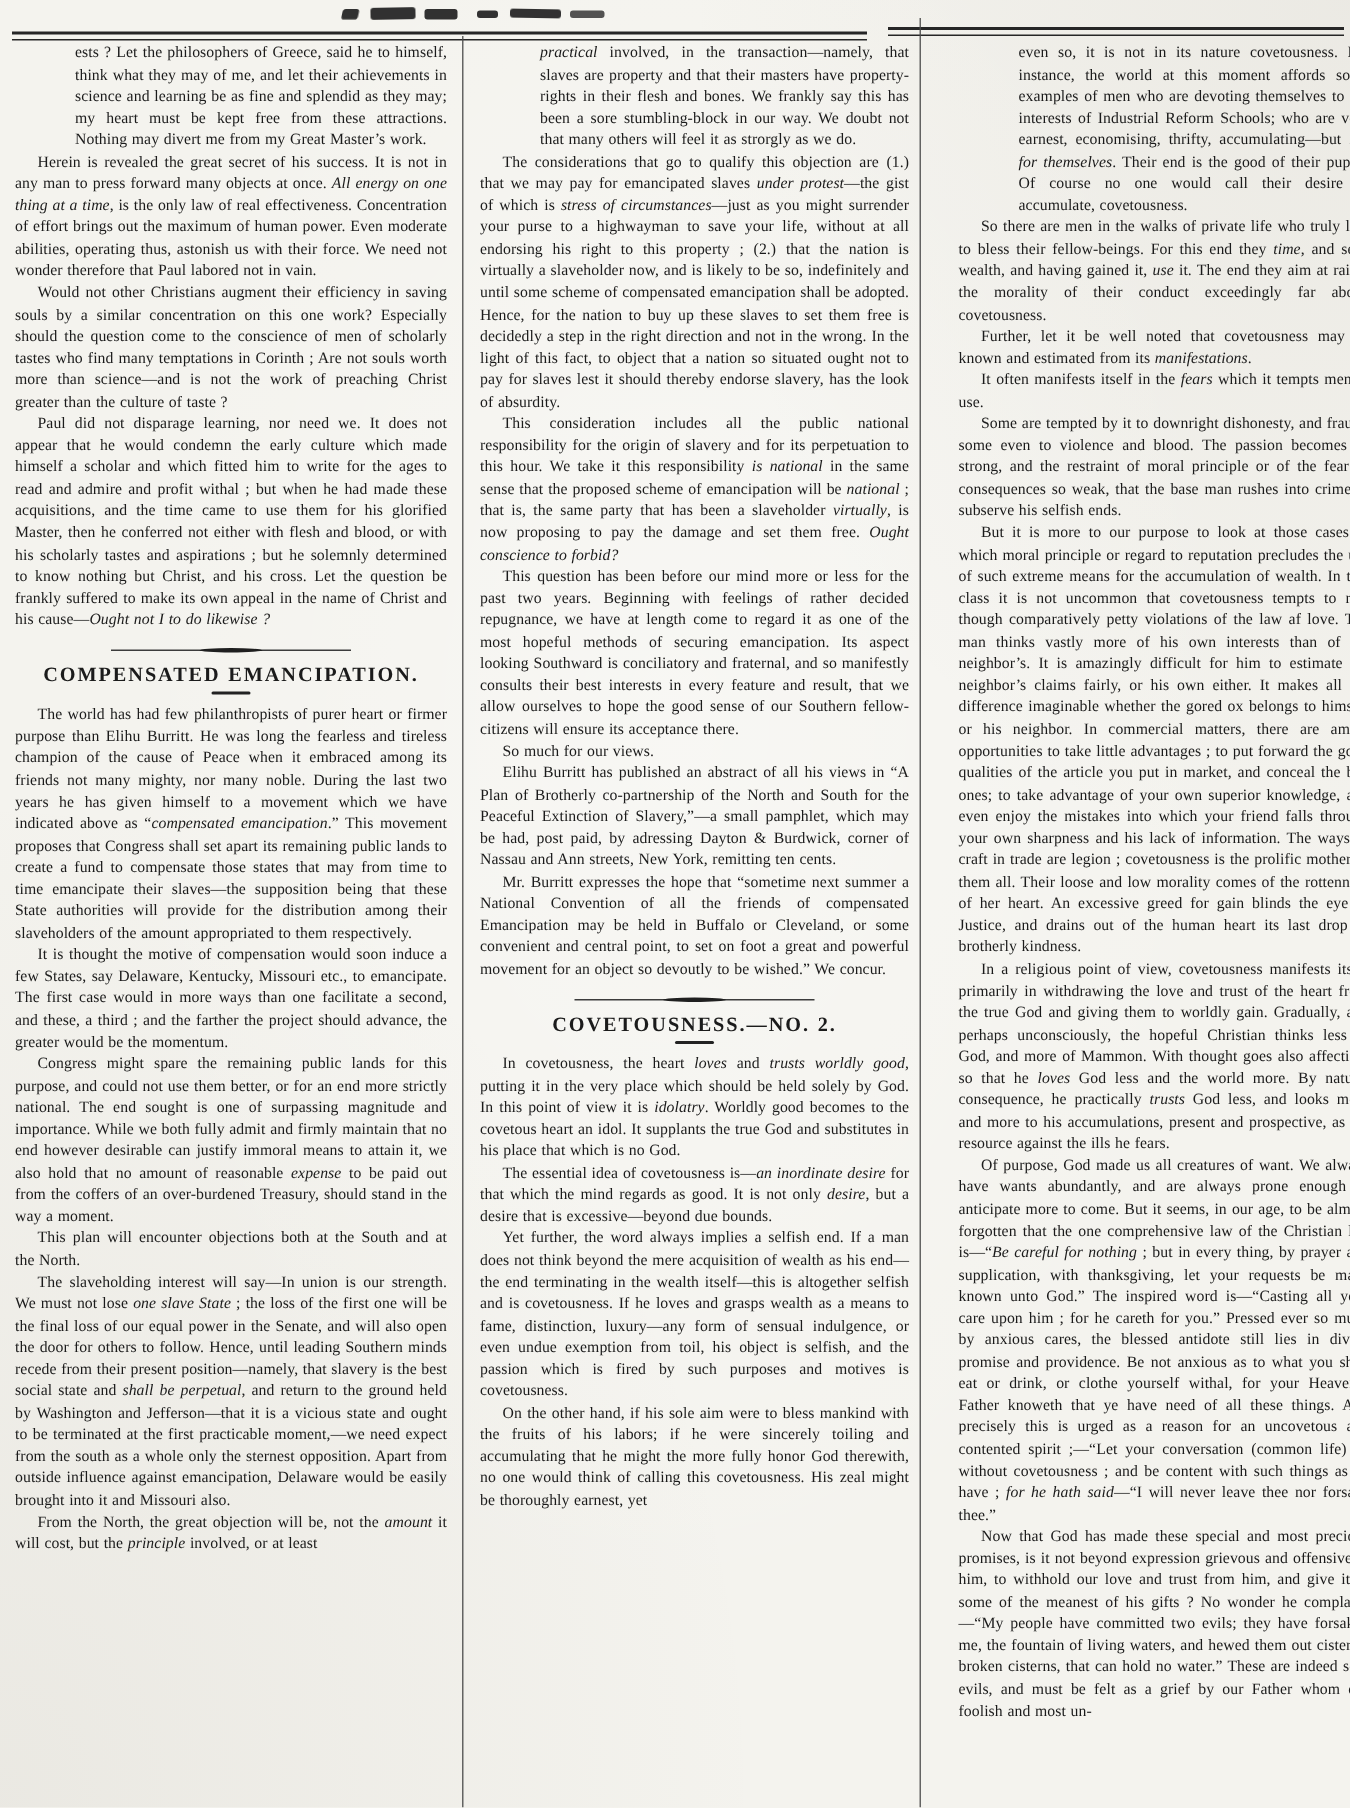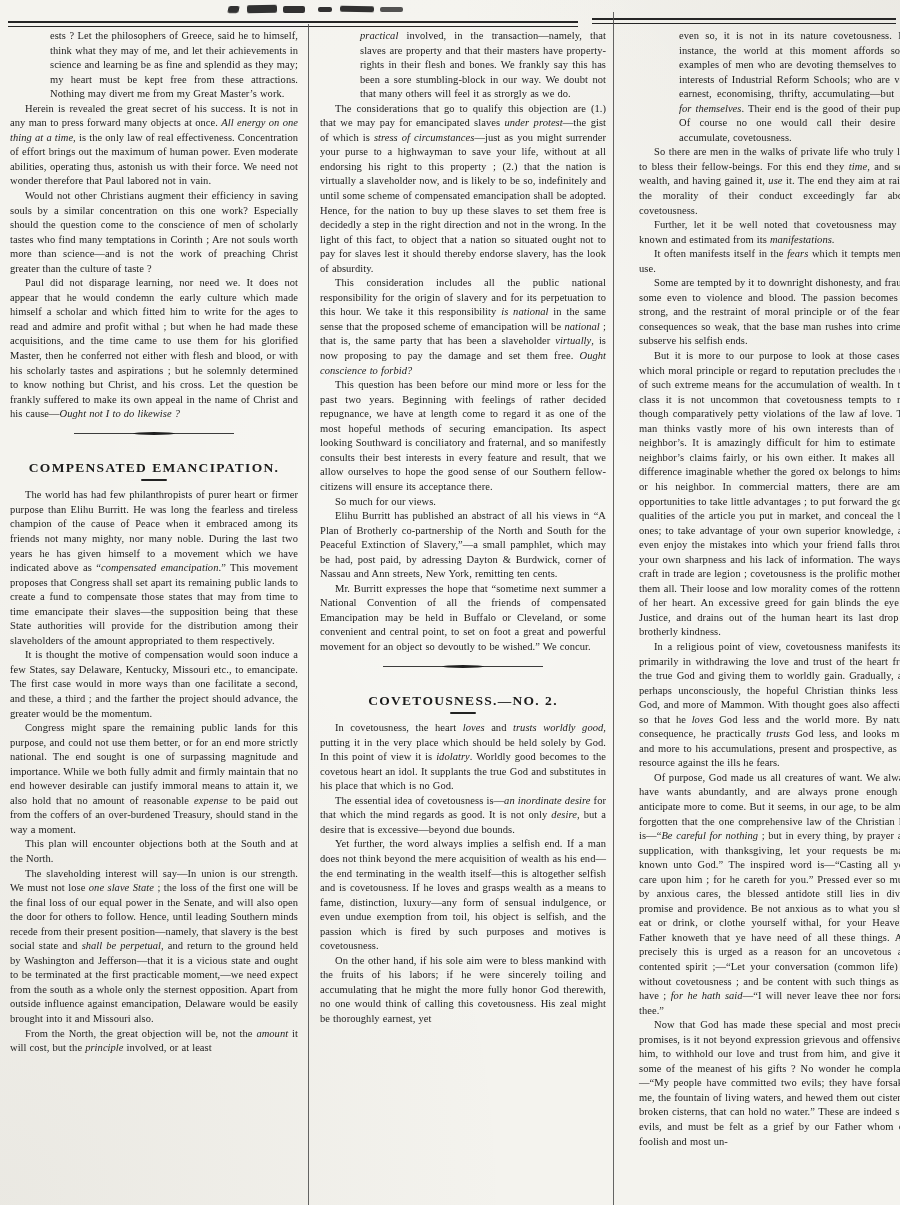--- a/index.html
+++ b/index.html
@@ -24,21 +24,21 @@
     letter-spacing:0.05px;
     word-spacing:0.4px;
   }
   #col0{left:10px;width:288px;}
   #col1{left:320px;width:286px;}
   #col2{left:639px;width:274px;}
   p.para{margin:0;text-indent:15px;}
   p.noindent{text-indent:0;margin-left:40px;}
   .heading{
     font-size:13.5px;font-weight:bold;text-align:center;
-    letter-spacing:1.3px;margin:25px 0 4px;text-indent:0;
+    letter-spacing:1.3px;margin:7px 0 4px;text-indent:0;
   }
   .divider{margin:9px auto 2px;width:160px;height:5px;position:relative;}
   .divider .div-line{position:absolute;left:0;right:0;top:2px;height:1px;background:#3c3c3c;}
   .divider .div-diamond{position:absolute;left:50%;top:1px;width:42px;height:3px;margin-left:-21px;background:#1f1f1f;border-radius:50%;}
   .subrule{width:26px;height:2px;background:#222;margin:3px auto 7px;border-radius:1px;}
   .vrule{position:absolute;width:1px;background:#4a4a4a;opacity:.85;}
   #vrule1{left:308px;top:24px;bottom:0;}
   #vrule2{left:613px;top:12px;bottom:0;}
   .toprule{position:absolute;height:3px;border-top:2px solid #262626;border-bottom:1px solid #262626;}
   #toprule-left{left:8px;width:570px;top:21px;}

